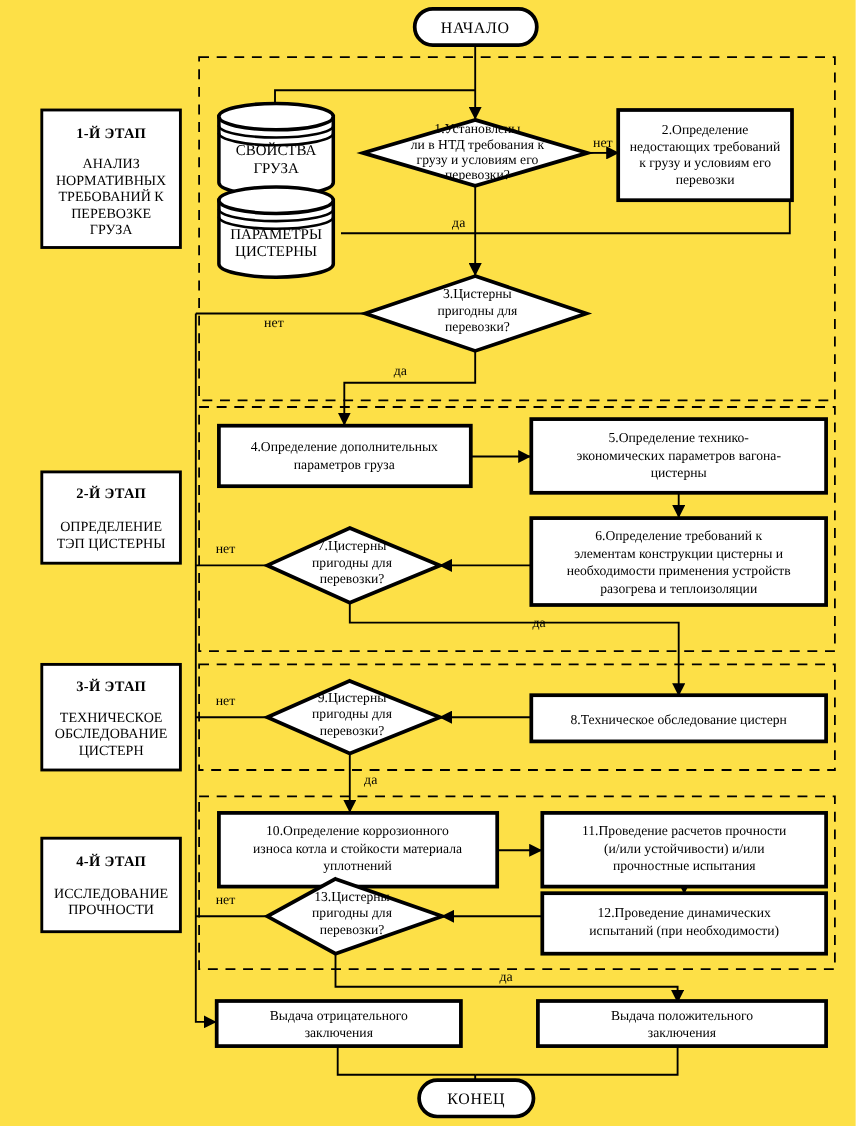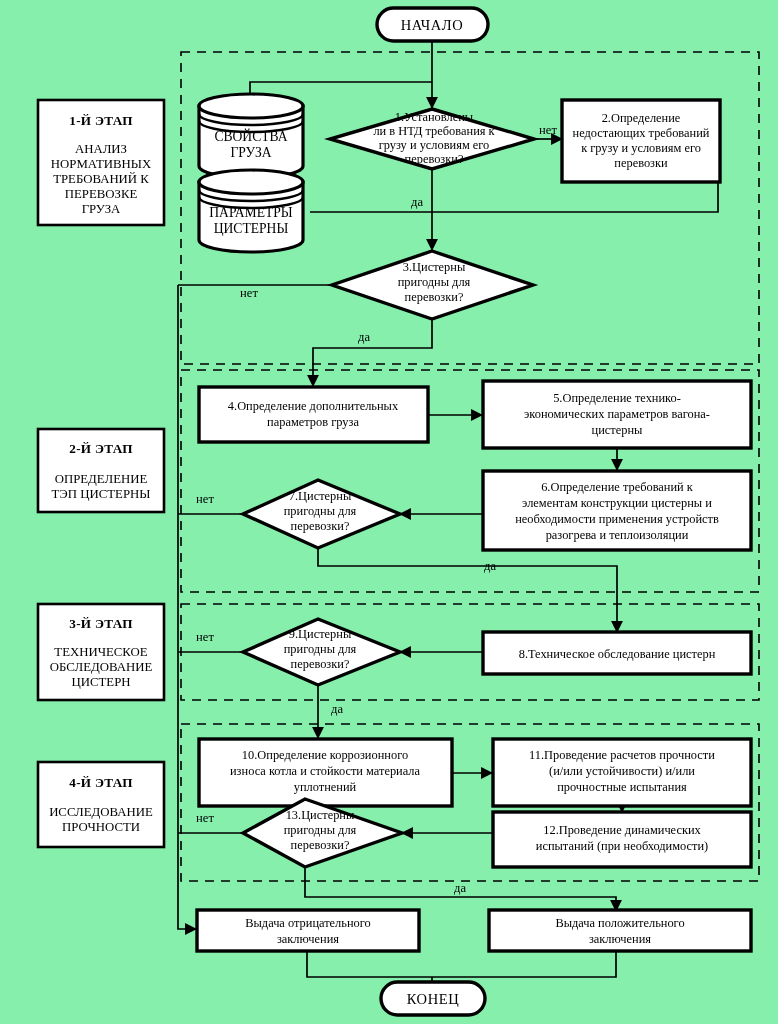--- a/index.html
+++ b/index.html
@@ -4,21 +4,21 @@
 <style>
   html, body {
     margin: 0;
     padding: 0;
     background: #ffffff;
   }
   #page {
     position: relative;
     width: 778px;
     height: 1024px;
-    background: #86efac;
+    background: #fde047;
     font-family: "Liberation Serif", "DejaVu Serif", serif;
     overflow: hidden;
   }
   svg#flow {
     position: absolute;
     left: 0;
     top: 0;
     width: 778px;
     height: 1024px;
   }

